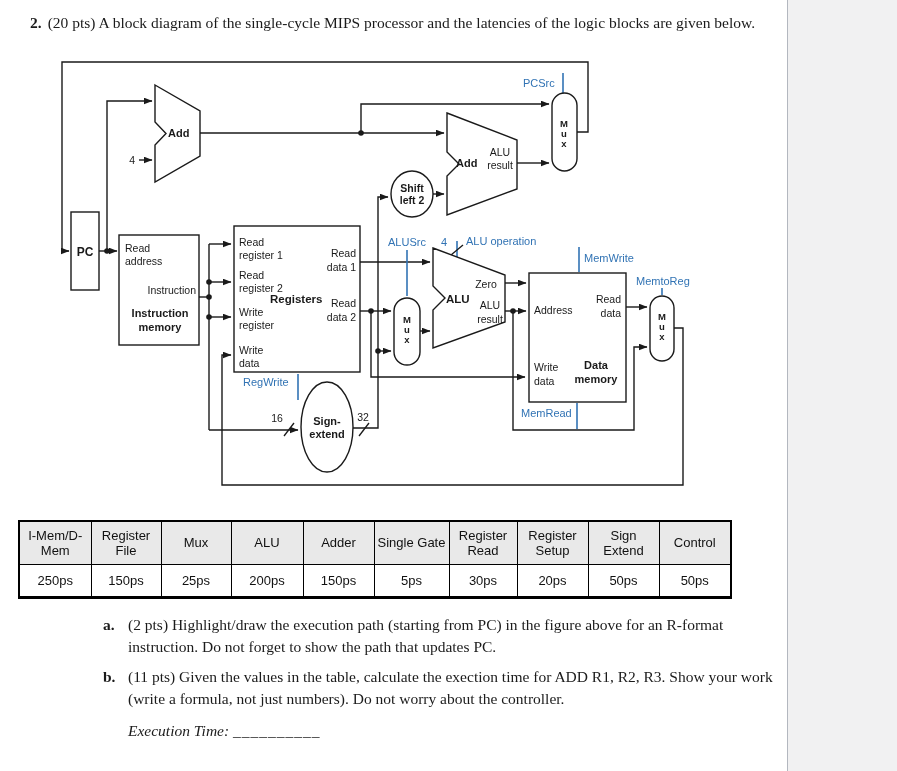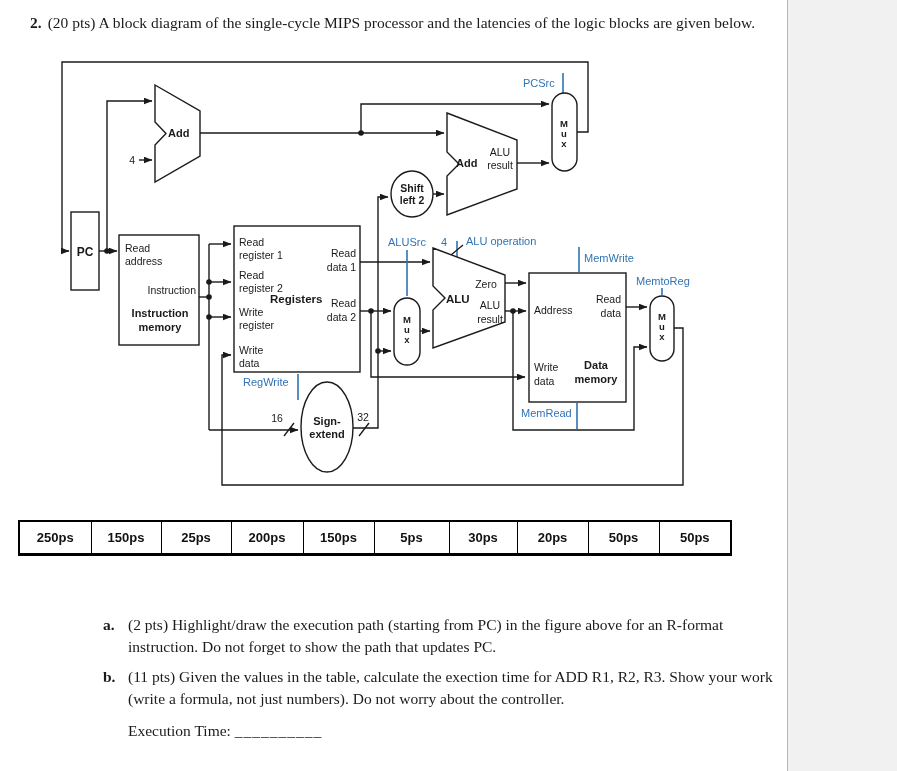--- a/index.html
+++ b/index.html
@@ -21,25 +21,25 @@
   .latency-table{
     position:absolute;left:18px;top:520px;border-collapse:collapse;table-layout:fixed;
     font-family:"Liberation Sans", sans-serif;font-size:13px;color:#111;
     border:2px solid #000;border-bottom:3px solid #000;
   }
   .latency-table th,.latency-table td{
     border:1px solid #000;text-align:center;vertical-align:middle;
     padding:2px 1px;font-weight:normal;line-height:1.18;
   }
   .latency-table th{background:#e9e9e9;height:38px;}
-  .latency-table td{height:27px;font-weight:bold;}
+  .latency-table td{height:27px;}
   .subq{position:absolute;display:flex;font-size:15.5px;line-height:21.5px;}
   .subq .sq-label{font-weight:bold;width:25px;flex:none;}
   .subq .sq-text{width:648px;}
-  .exec-line{position:absolute;left:128px;top:722px;font-size:15.5px;}
+  .exec-line{position:absolute;left:128px;top:722px;font-size:15.5px;font-style:italic;}
   .exec-line .blank{letter-spacing:1px;}
 </style>
 </head>
 <body>
 
 <div class="question-head">
   <span class="qnum">2.</span><span class="qtext">(20 pts) A block diagram of the single-cycle MIPS processor and the latencies of the logic blocks are given below.</span>
 </div>
 
 <svg width="897" height="771" viewBox="0 0 897 771" style="position:absolute;left:0;top:0;" xmlns="http://www.w3.org/2000/svg">
@@ -170,20 +170,32 @@
       <col style="width:70px">
       <col style="width:72px">
       <col style="width:71px">
     <col style="width:75px">
       <col style="width:68px">
       <col style="width:71px">
       <col style="width:71px">
       <col style="width:72px">
   </colgroup>
   <tbody>
+      <tr>
+    <th>I-Mem/D-Mem</th>
+    <th>Register File</th>
+    <th>Mux</th>
+    <th>ALU</th>
+    <th>Adder</th>
+    <th>Single Gate</th>
+    <th>Register Read</th>
+    <th>Register Setup</th>
+    <th>Sign Extend</th>
+    <th>Control</th>
+  </tr>
   <tr>
     <td>250ps</td>
     <td>150ps</td>
     <td>25ps</td>
     <td>200ps</td>
     <td>150ps</td>
     <td>5ps</td>
     <td>30ps</td>
     <td>20ps</td>
     <td>50ps</td>

